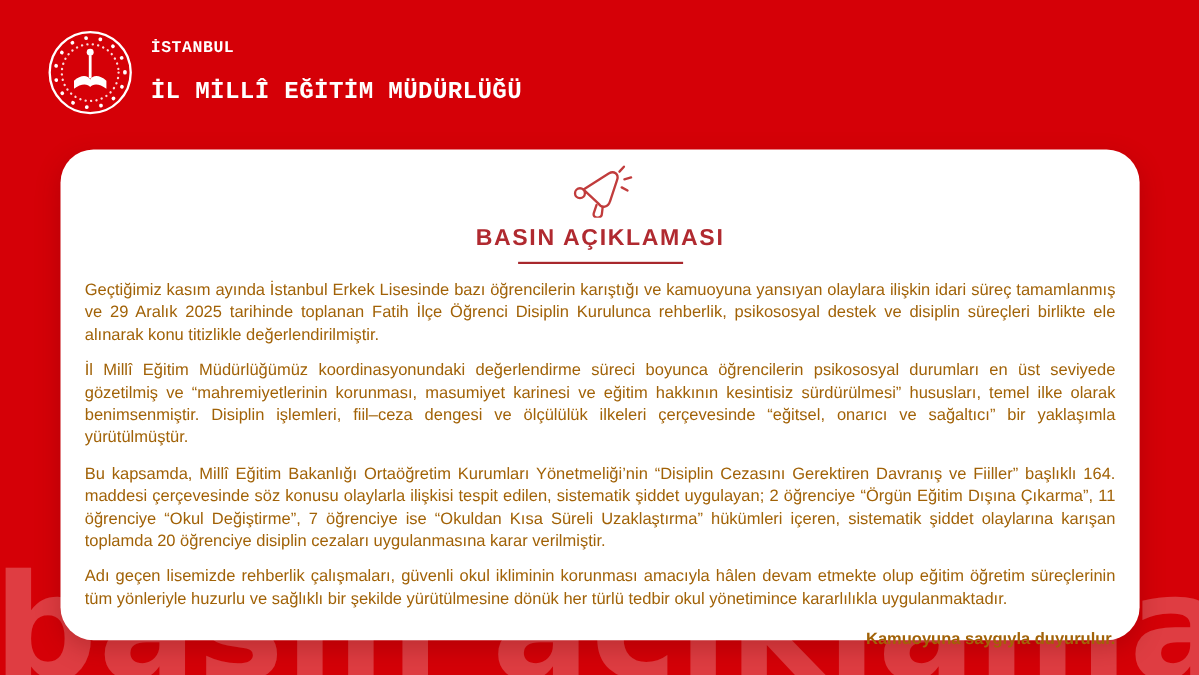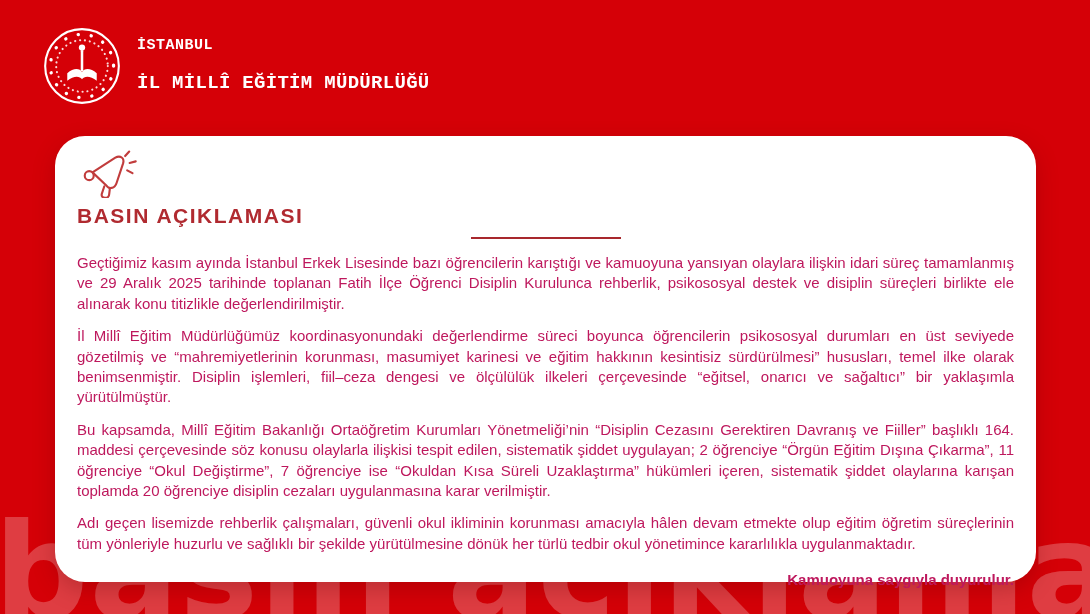--- a/index.html
+++ b/index.html
@@ -13,50 +13,50 @@
     background:#d50007;overflow:hidden;
   }
   
   .header{
     position:absolute;left:42px;top:26px;
     display:flex;align-items:center;gap:15px;z-index:3;font-family:Liberation Mono, monospace;
   }
   .seal{width:80px;height:80px;flex:0 0 auto;}
   .org{color:#ffffff;line-height:1.25;}
   .org-line1{font-size:15px;font-weight:700;letter-spacing:.5px;}
-  .org-line2{font-size:19px;font-weight:700;letter-spacing:.3px;margin-top:16px;}
+  .org-line2{font-size:22px;font-weight:700;letter-spacing:.3px;margin-top:16px;}
   
   .watermark{
     position:absolute;left:-6px;bottom:-34px;z-index:1;
     font-size:132px;font-weight:800;letter-spacing:1px;
     color:rgba(255,255,255,0.24);
     white-space:nowrap;user-select:none;
     font-family:"DejaVu Sans","Liberation Sans",sans-serif;
   }
   
   .card{
     position:absolute;left:55px;top:136px;width:981px;height:446px;
     background:#ffffff;border-radius:30px;z-index:2;
     box-sizing:border-box;padding:12px 22px 0 22px;
     box-shadow:0 8px 22px rgba(90,0,0,.25);
   }
-  .card-head{text-align:left;}
+  .card-head{text-align:center;}
   .megaphone{display:inline-block;margin-top:2px;}
   .card-title{
     margin:2px 0 0 0;
     font-size:21px;font-weight:800;letter-spacing:1.5px;
     color:#b02a30;
   }
   .title-rule{
     width:150px;height:2px;background:#a8282d;border:none;
     margin:9px auto 14px auto;
   }
   .body-text p{
     margin:0 0 12px 0;
-    font-size:15px;line-height:1.36;color:#be185d;
+    font-size:15px;line-height:1.36;color:#a16207;
     text-align:justify;
   }
   .body-text p.closing{text-align:right;margin-top:16px;font-weight:bold;}
 </style>
 </head>
 <body>
 
 <div class="stage">
 
   <div class="watermark">basın açıklaması</div>

